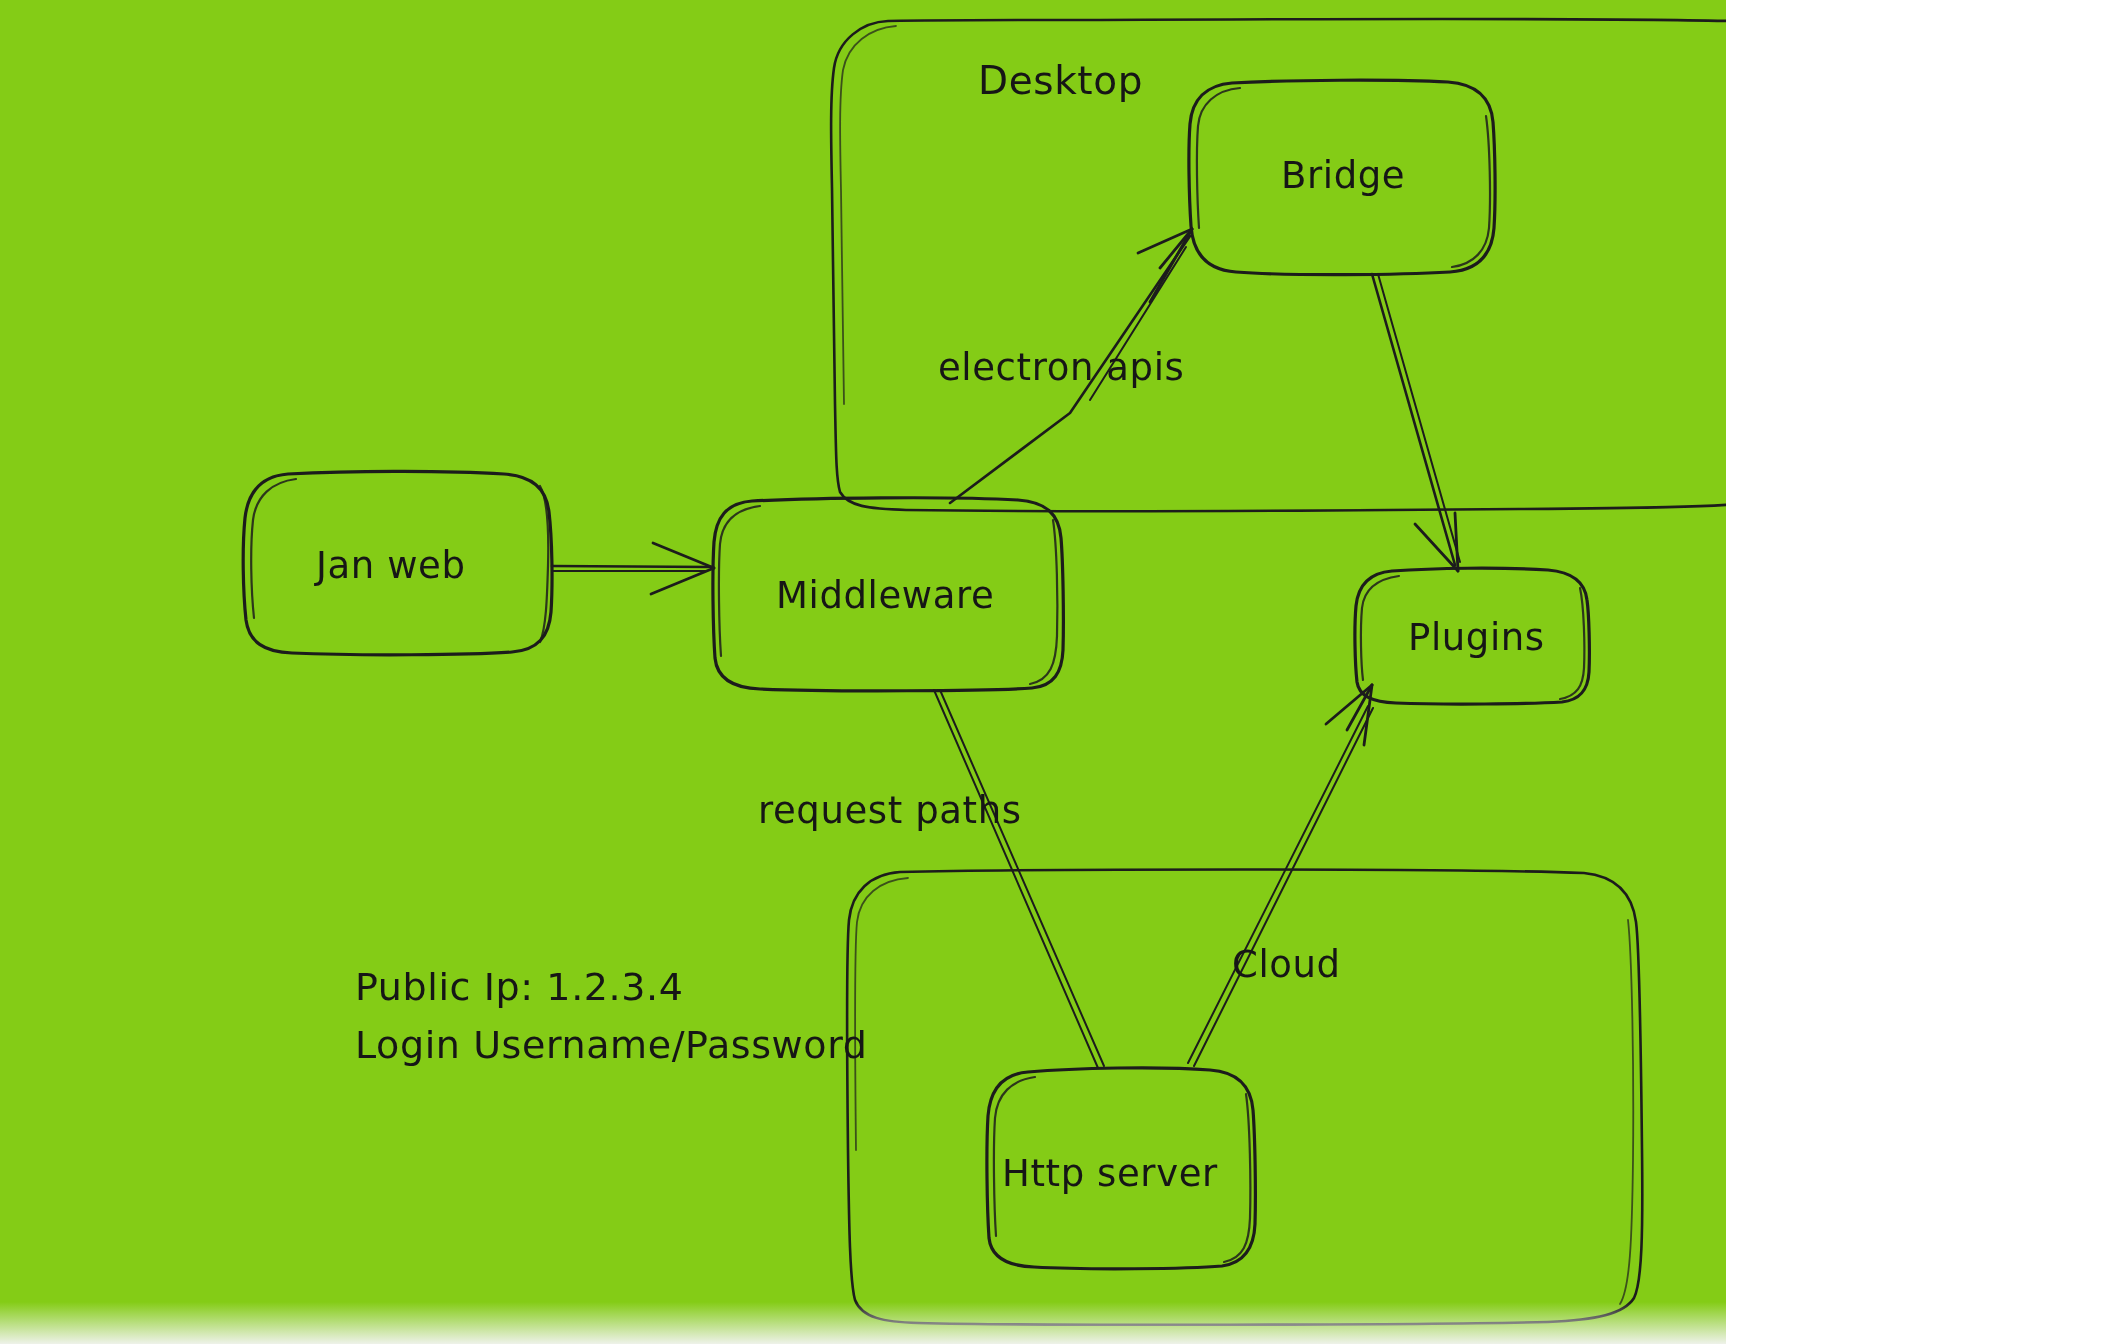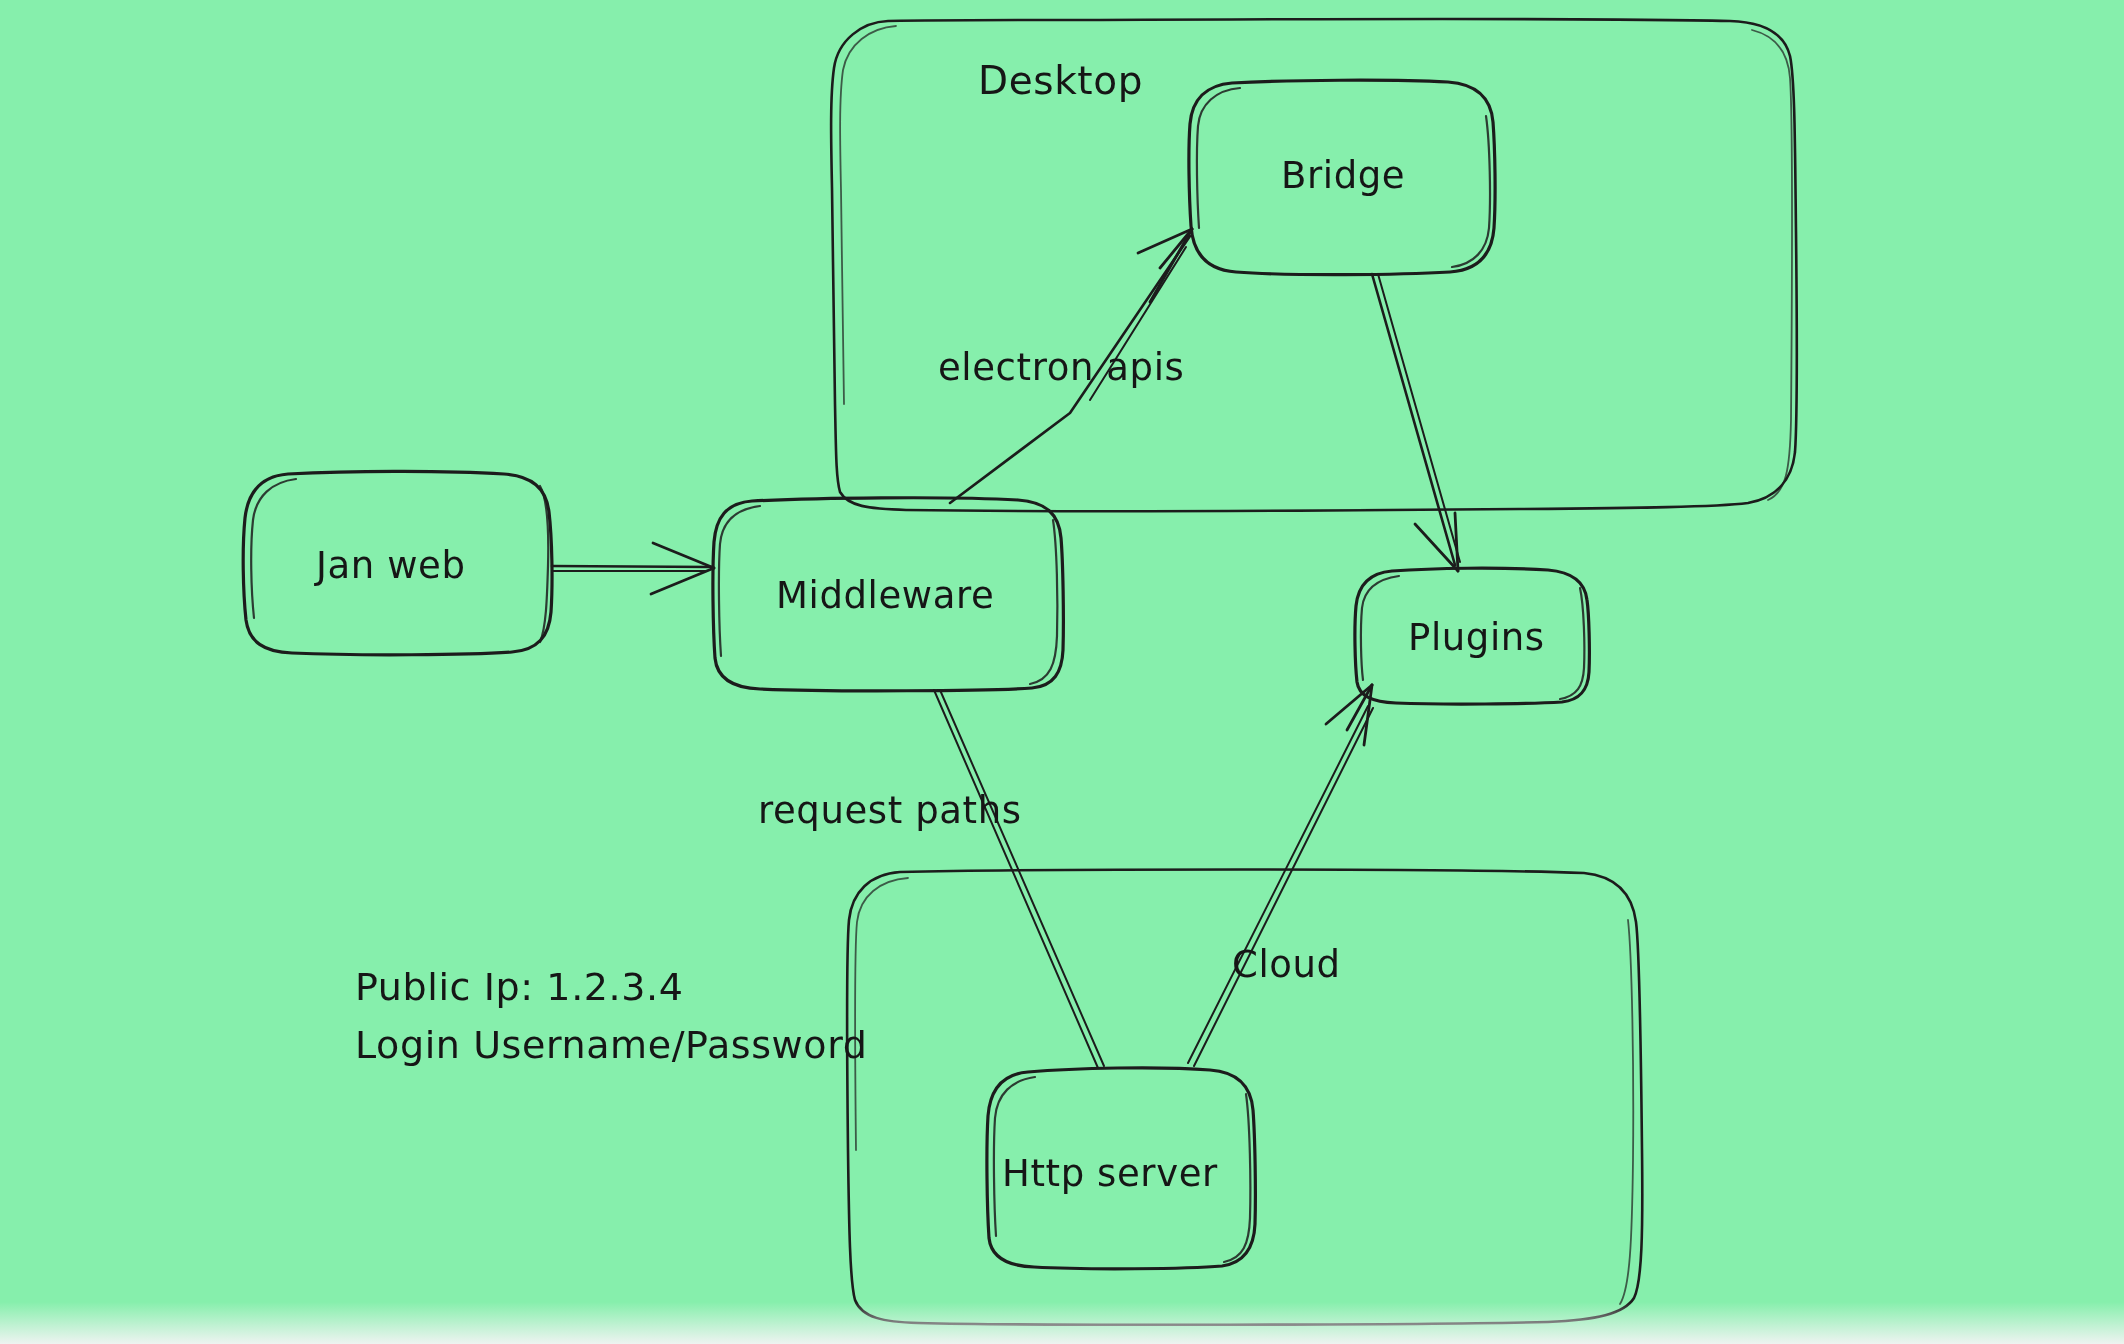--- a/index.html
+++ b/index.html
@@ -3,23 +3,23 @@
 <meta charset="utf-8">
 <title>Architecture Diagram</title>
 <style>
   html, body {
     margin: 0;
     padding: 0;
     background: #ffffff;
   }
   #canvas {
     position: relative;
-    width: 2124px;
+    width: 1726px;
     height: 1344px;
-    background: #86efac;
+    background: #84cc16;
     overflow: hidden;
     font-family: "DejaVu Sans", sans-serif;
   }
   #bottom-fade {
     position: absolute;
     left: 0;
     bottom: 0;
     width: 100%;
     height: 42px;
     background: linear-gradient(to bottom, rgba(255,255,255,0) 0%, rgba(244,244,245,0.95) 100%);

